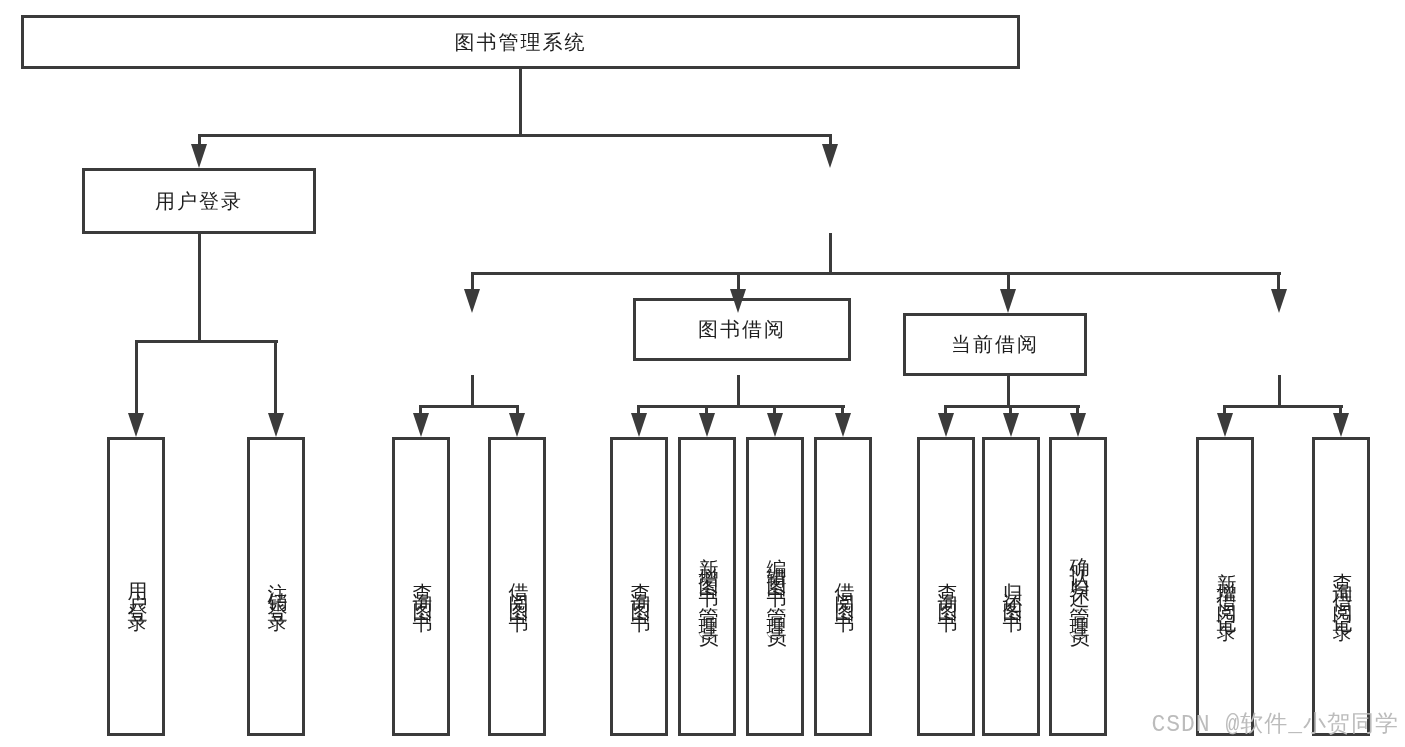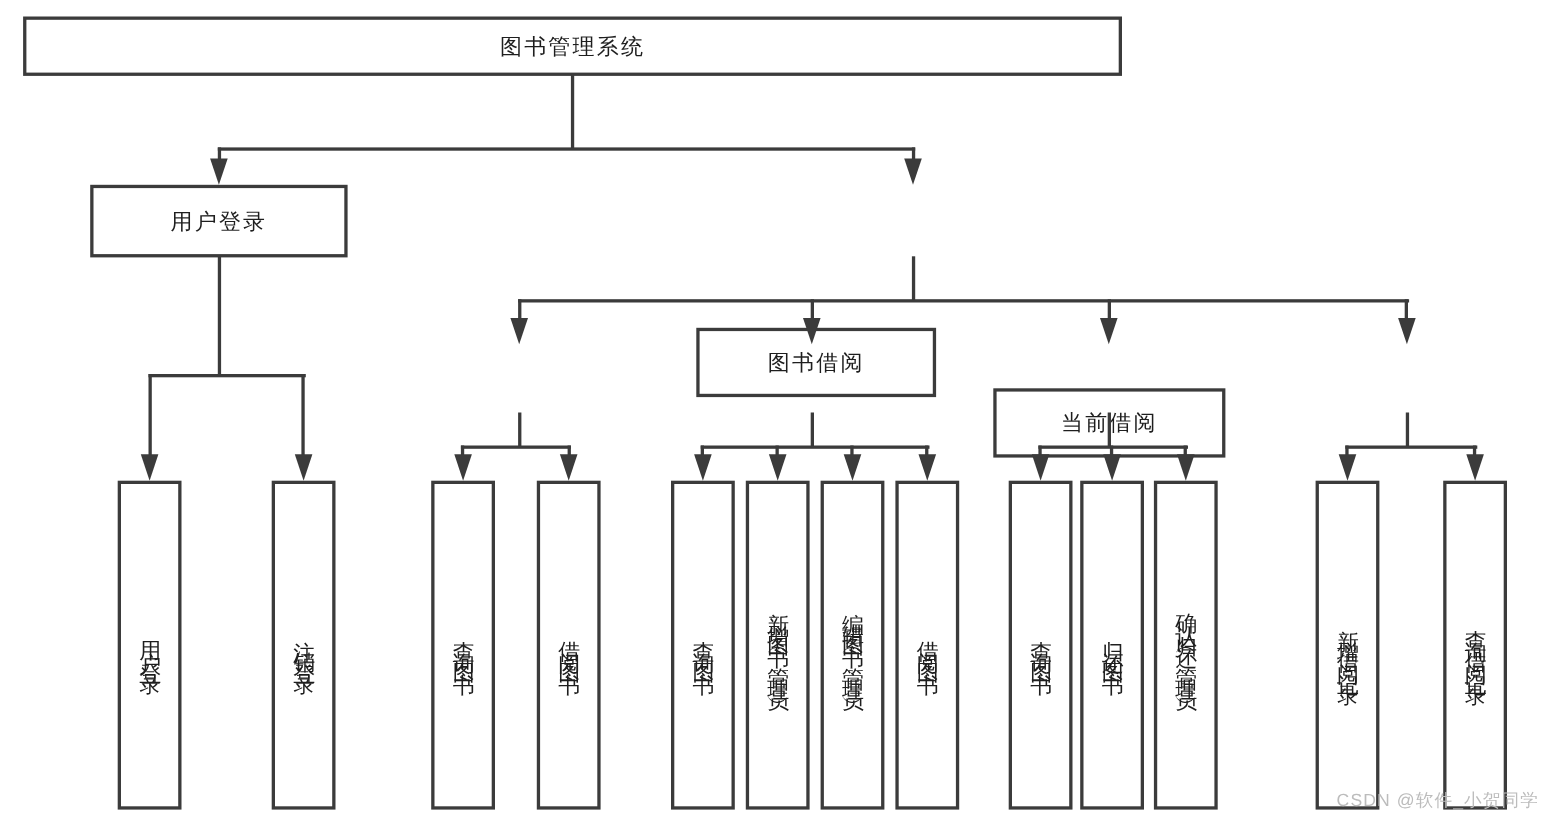--- a/index.html
+++ b/index.html
@@ -1,39 +1,39 @@
 <!DOCTYPE html>
 <html><head>
 <meta charset="utf-8">
 <style>
   html,body { margin:0; padding:0; background:#ffffff; }
   .canvas {
     position:relative; width:1405px; height:747px; background:#ffffff;
-    font-family:Liberation Sans, sans-serif; overflow:hidden;
+    font-family:Liberation Mono, monospace; overflow:hidden;
   }
   .box {
     position:absolute; border:3px solid #3b3b3b; background:#ffffff;
     box-sizing:border-box; display:flex; align-items:center; justify-content:center;
     color:#1e1e1e;
   }
   .box .label { font-size:20px; letter-spacing:2px; white-space:nowrap; }
   .v-box .label {
     writing-mode:vertical-rl; text-orientation:mixed;
     letter-spacing:10px; font-size:20px; line-height:1;
   }
   .hl, .vl { position:absolute; background:#3b3b3b; }
   .hl { height:3px; }
   .vl { width:3px; }
   .arrow {
     position:absolute; width:0; height:0;
     border-left:8px solid transparent; border-right:8px solid transparent;
     border-top:24px solid #3b3b3b;
   }
   .watermark {
-    position:absolute; right:6px; bottom:8px; font-size:16px;
+    position:absolute; right:6px; bottom:8px; font-size:23px;
     color:#bcbcbc; letter-spacing:1px; z-index:5; white-space:nowrap;
   }
 </style>
 </head>
 <body>
 
 <div class="canvas">
 
   <div class="box" style="left:21px; top:15px; width:999px; height:54px;">
     <span class="label">图书管理系统</span>
@@ -42,21 +42,21 @@
   <div class="box" style="left:82px; top:168px; width:234px; height:66px;">
     <span class="label">用户登录</span>
   </div>
 
 
 
   <div class="box" style="left:633px; top:298px; width:218px; height:63px;align-items:center;">
     <span class="label">图书借阅</span>
   </div>
 
-  <div class="box" style="left:903px; top:313px; width:211px; height:63px;margin-top:40px;">
+  <div class="box" style="left:903px; top:313px; width:184px; height:63px;">
     <span class="label">当前借阅</span>
   </div>
 
 
   <div class="box v-box" style="left:107px; top:437px; width:58px; height:299px;">
     <span class="label">用户登录</span>
   </div>
   <div class="box v-box" style="left:247px; top:437px; width:58px; height:299px;">
     <span class="label">注销登录</span>
   </div>

